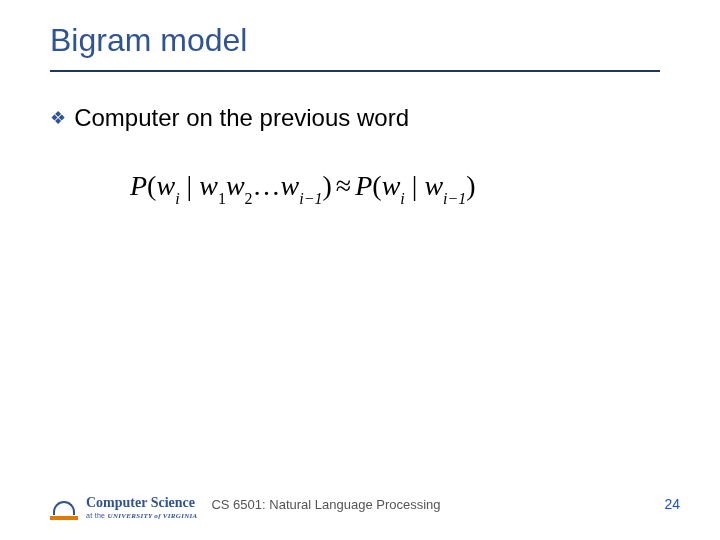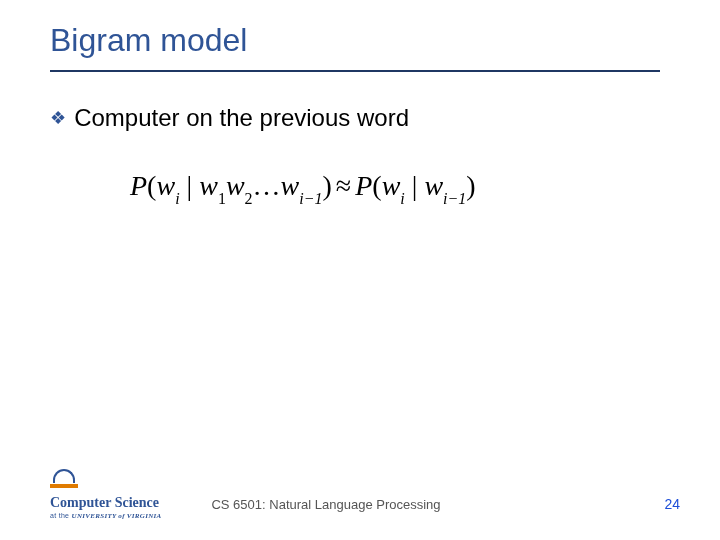--- a/index.html
+++ b/index.html
@@ -38,21 +38,21 @@
   .equation .upr { font-style: normal; }
   .equation sub { font-size: 16px; font-style: italic; vertical-align: sub; position: relative; top: 2px; }
   .equation .approx { font-style: normal; padding: 0 4px; }
   .footer {
     position: absolute;
     left: 0; bottom: 20px; width: 720px; height: 40px;
   }
   .logo {
     position: absolute;
     left: 50px; bottom: 0;
-    display: flex; align-items: flex-start; gap: 8px; flex-direction: column;
+    display: flex; align-items: flex-end; gap: 8px;
   }
   .logo-mark { display: flex; flex-direction: column; align-items: center; }
   .logo-mark .rotunda {
     width: 22px; height: 14px;
     border: 2px solid #2f5496;
     border-bottom: none;
     border-top-left-radius: 12px;
     border-top-right-radius: 12px;
     position: relative;
   }

